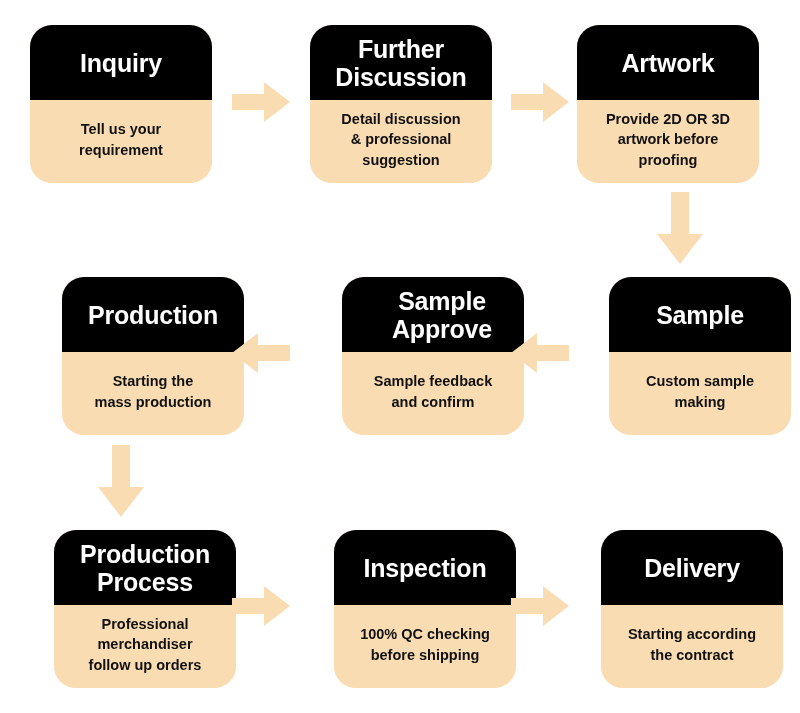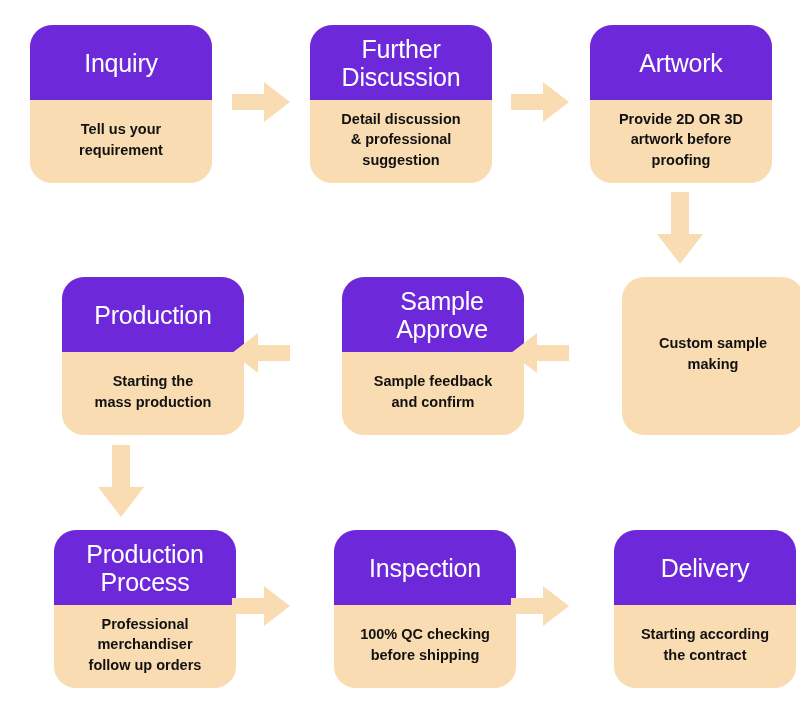--- a/index.html
+++ b/index.html
@@ -27,28 +27,28 @@
     width: 182px;
     height: 158px;
     border-radius: 22px;
     overflow: hidden;
     background: #fadcb3;
     display: flex;
     flex-direction: column;
   }
 
   .card-header {
-    background: #6d28d9;
+    background: #000000;
     color: #ffffff;
     display: flex;
     align-items: center;
     justify-content: center;
     text-align: center;
     font-size: 25px;
-    font-weight: normal;
+    font-weight: bold;
     line-height: 1.12;
     letter-spacing: -0.2px;
     padding: 0 4px;
     box-sizing: border-box;
   }
 
   .card-body {
     background: #fadcb3;
     color: #111111;
     flex: 1 1 auto;
@@ -77,21 +77,21 @@
 
   
   .arrow {
     position: absolute;
   }
   .arrow svg { display: block; }
 
   
   .col-1 { left: 30px; }
   .col-2 { left: 310px; }
-  .col-3 { left: 590px; }
+  .col-3 { left: 577px; }
 
   .row-1 { top: 25px; }
   .row-2 { top: 277px; margin-left: 32px; }
   .row-3 { top: 530px; margin-left: 24px; }
 </style>
 </head>
 <body>
 
 <div id="flow-root">
 
@@ -153,20 +153,21 @@
 and confirm</div>
   </div>
 
   <div class="arrow" style="left:511px; top:333px;">
     <svg width="58" height="40" viewBox="0 0 58 40" aria-hidden="true">
       <polygon points="58,12 26,12 26,0 0,20 26,40 26,28 58,28" fill="#fadcb3"></polygon>
     </svg>
   </div>
 
   <div class="card title-1 col-3 row-2">
+    <div class="card-header">Sample</div>
     <div class="card-body">Custom sample
 making</div>
   </div>
 
   <div class="arrow" style="left:98px; top:445px;">
     <svg width="46" height="72" viewBox="0 0 46 72" aria-hidden="true">
       <polygon points="14,0 32,0 32,42 46,42 23,72 0,42 14,42" fill="#fadcb3"></polygon>
     </svg>
   </div>
 

